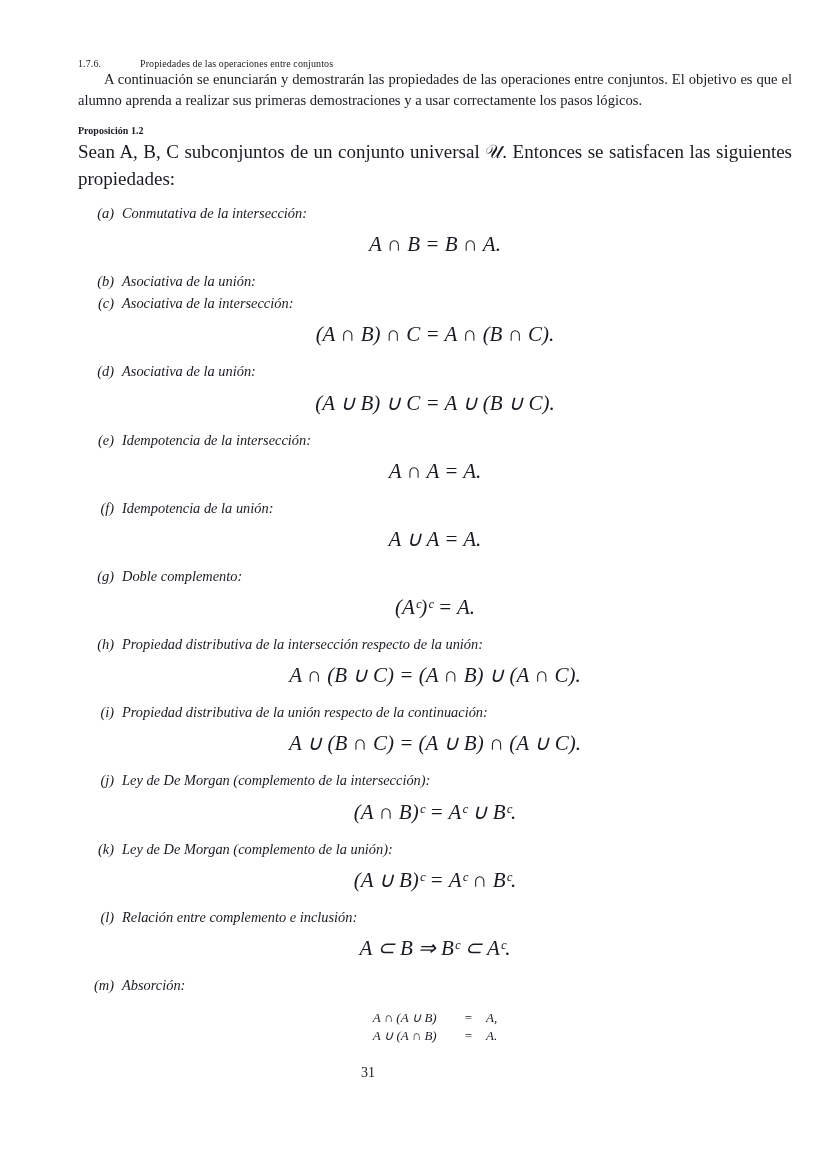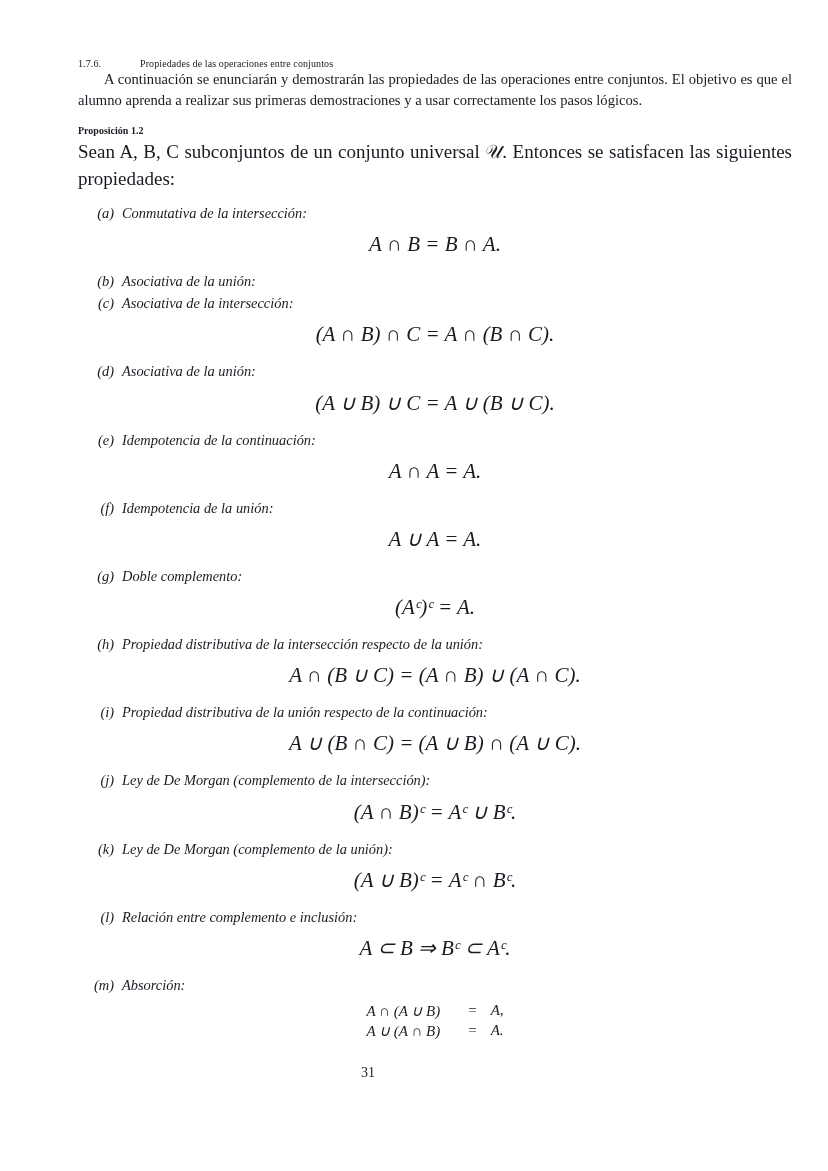--- a/index.html
+++ b/index.html
@@ -67,24 +67,24 @@
     font-style: italic;
   }
   .eq {
     text-align: center;
     font-family: "Liberation Serif", serif;
     font-style: italic;
     font-size: 21px;
     margin: 9px 0 14px 0;
   }
   .eq-table {
-    margin: 6px auto 6px auto;
+    margin: 14px auto 6px auto;
     border-collapse: collapse;
     font-style: italic;
-    font-size: 15px;
+    font-size: 13px;
   }
   .eq-table td {
     padding: 1px 0;
   }
   .eq-table td.lhs { text-align: right; padding-right: 14px; }
   .eq-table td.rel { text-align: center; padding: 1px 14px; font-style: normal; }
   .eq-table td.rhs { text-align: left; }
   .page-num {
     position: absolute;
     left: 0;
@@ -126,21 +126,21 @@
   <div class="eq">(A ∩ B) ∩ C = A ∩ (B ∩ C).</div>
 
   <div class="item">
     <span class="lbl">(d)</span>
     <span>Asociativa de la unión:</span>
   </div>
   <div class="eq">(A ∪ B) ∪ C = A ∪ (B ∪ C).</div>
 
   <div class="item">
     <span class="lbl">(e)</span>
-    <span>Idempotencia de la continuación:</span>
+    <span>Idempotencia de la intersección:</span>
   </div>
   <div class="eq">A ∩ A = A.</div>
 
   <div class="item">
     <span class="lbl">(f)</span>
     <span>Idempotencia de la unión:</span>
   </div>
   <div class="eq">A ∪ A = A.</div>
 
   <div class="item">

